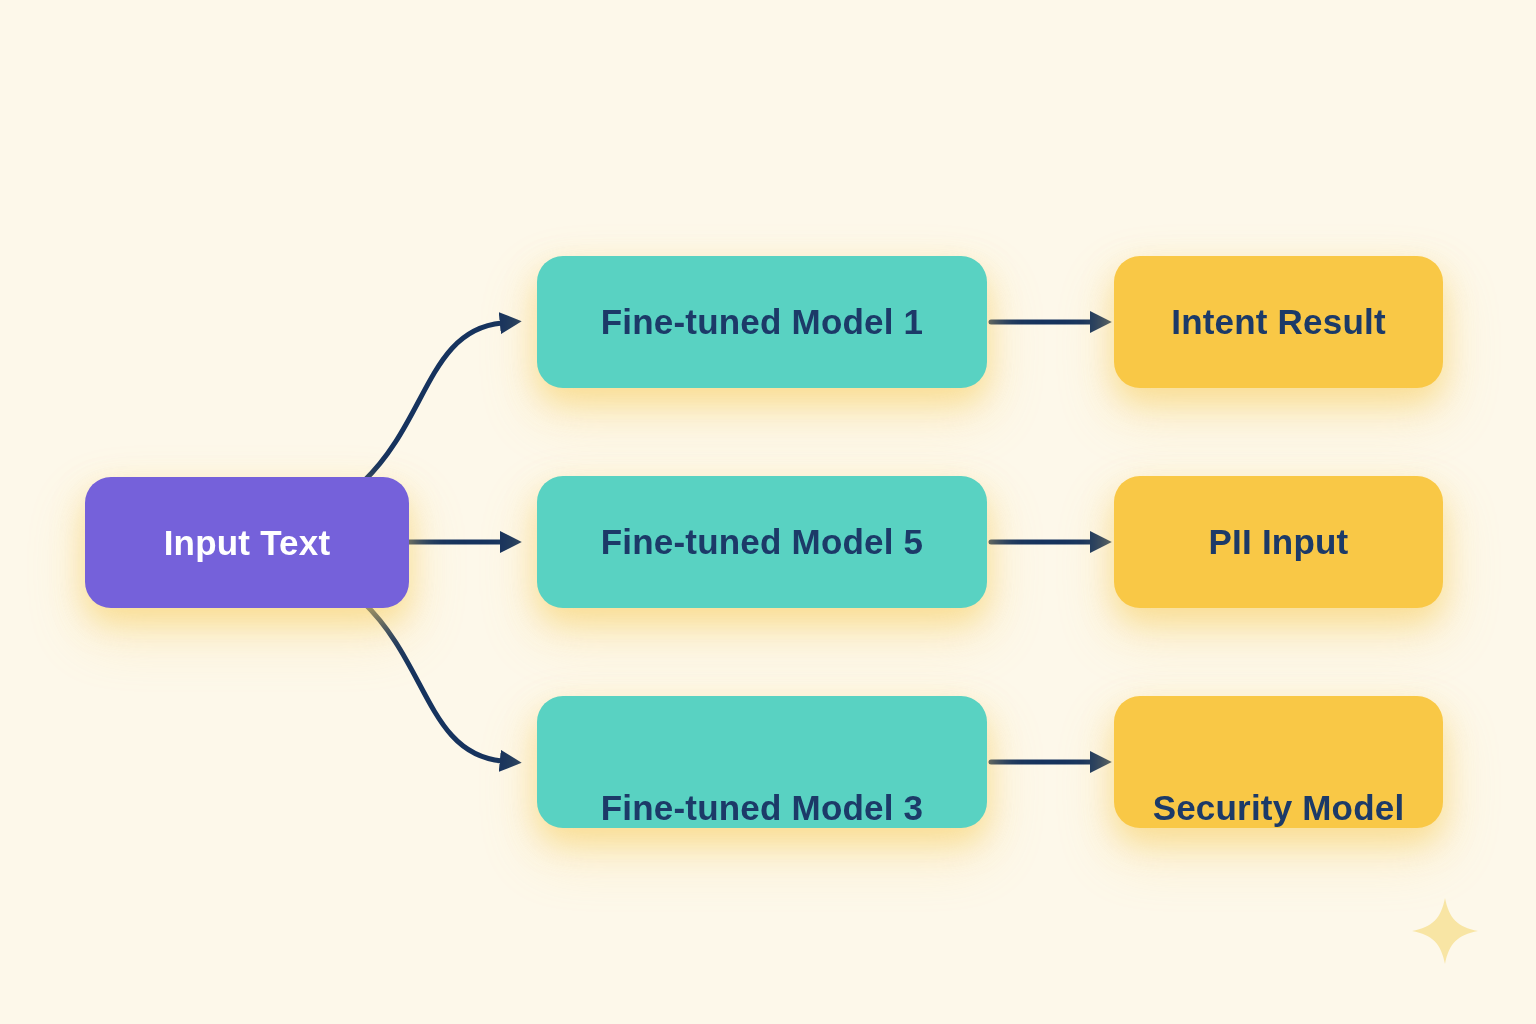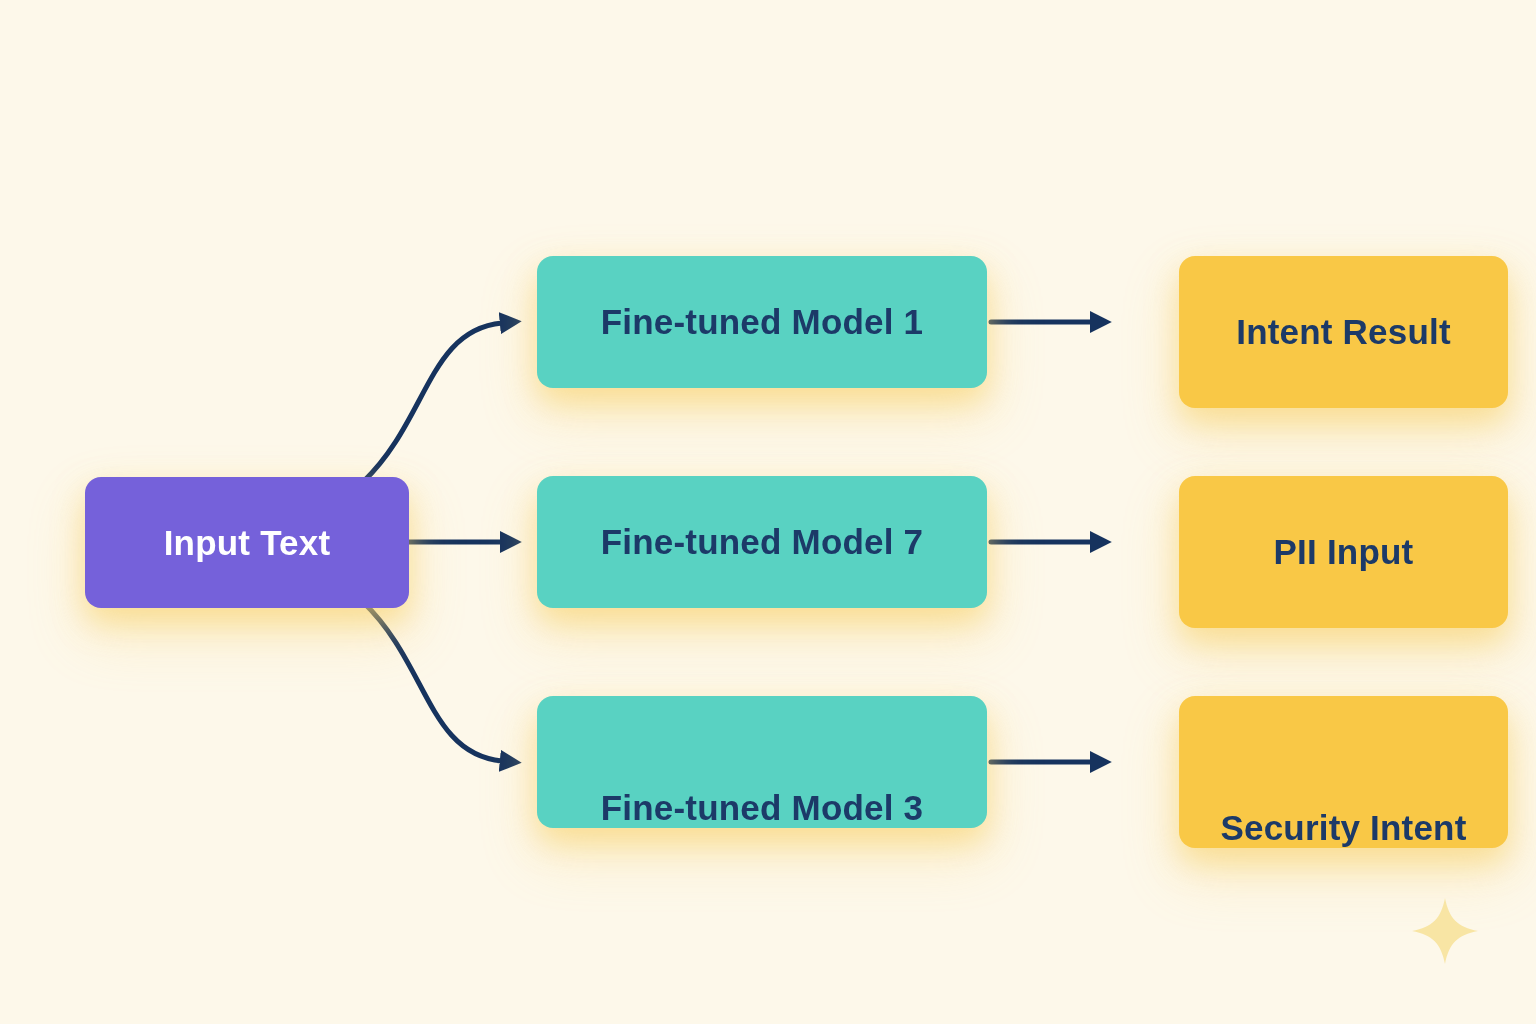--- a/index.html
+++ b/index.html
@@ -19,38 +19,38 @@
     background:var(--background);
   }
   .canvas{
     position:relative;
     width:1536px;height:1024px;
     background:var(--background);
   }
   .node{
     position:absolute;
     display:flex;align-items:center;justify-content:center;
-    border-radius:16px;
+    border-radius:26px;
     font-weight:700;
     font-size:35px;
     letter-spacing:0.2px;
     box-shadow:0 14px 30px rgba(247,210,105,0.55), 0 26px 55px rgba(247,210,105,0.30);
   }
   .node-input{
     left:85px;top:477px;width:324px;height:131px;
     background:var(--input-fill);
     color:var(--text-light);
   }
   .node-model{
     left:537px;width:450px;height:132px;
     background:var(--model-fill);
     color:var(--text-dark);
   }
   .node-result{
-    left:1179px;width:329px;height:152px;
+    left:1114px;width:329px;height:132px;
     background:var(--result-fill);
     color:var(--text-dark);
   }
   .row-1{top:256px;}
   .row-2{top:476px;}
   .row-3{top:696px;align-items:flex-end;}
   svg.arrows{
     position:absolute;left:0;top:0;width:1536px;height:1024px;
     pointer-events:none;
   }
@@ -86,34 +86,34 @@
   </svg>
 
   <div class="node node-input">
     <span>Input Text</span>
   </div>
 
   <div class="node node-model row-1">
     <span>Fine-tuned Model 1</span>
   </div>
   <div class="node node-model row-2">
-    <span>Fine-tuned Model 7</span>
+    <span>Fine-tuned Model 5</span>
   </div>
   <div class="node node-model row-3">
     <span>Fine-tuned Model 3</span>
   </div>
 
   <div class="node node-result row-1">
     <span>Intent Result</span>
   </div>
   <div class="node node-result row-2">
     <span>PII Input</span>
   </div>
   <div class="node node-result row-3">
-    <span>Security Intent</span>
+    <span>Security Model</span>
   </div>
 
   <div class="sparkle">
     <svg viewBox="0 0 64 64" aria-hidden="true">
       <path d="M32 0 C36 20 44 28 64 32 C44 36 36 44 32 64 C28 44 20 36 0 32 C20 28 28 20 32 0 Z" fill="#F8E5A4"></path>
     </svg>
   </div>
 
 </div>
 

